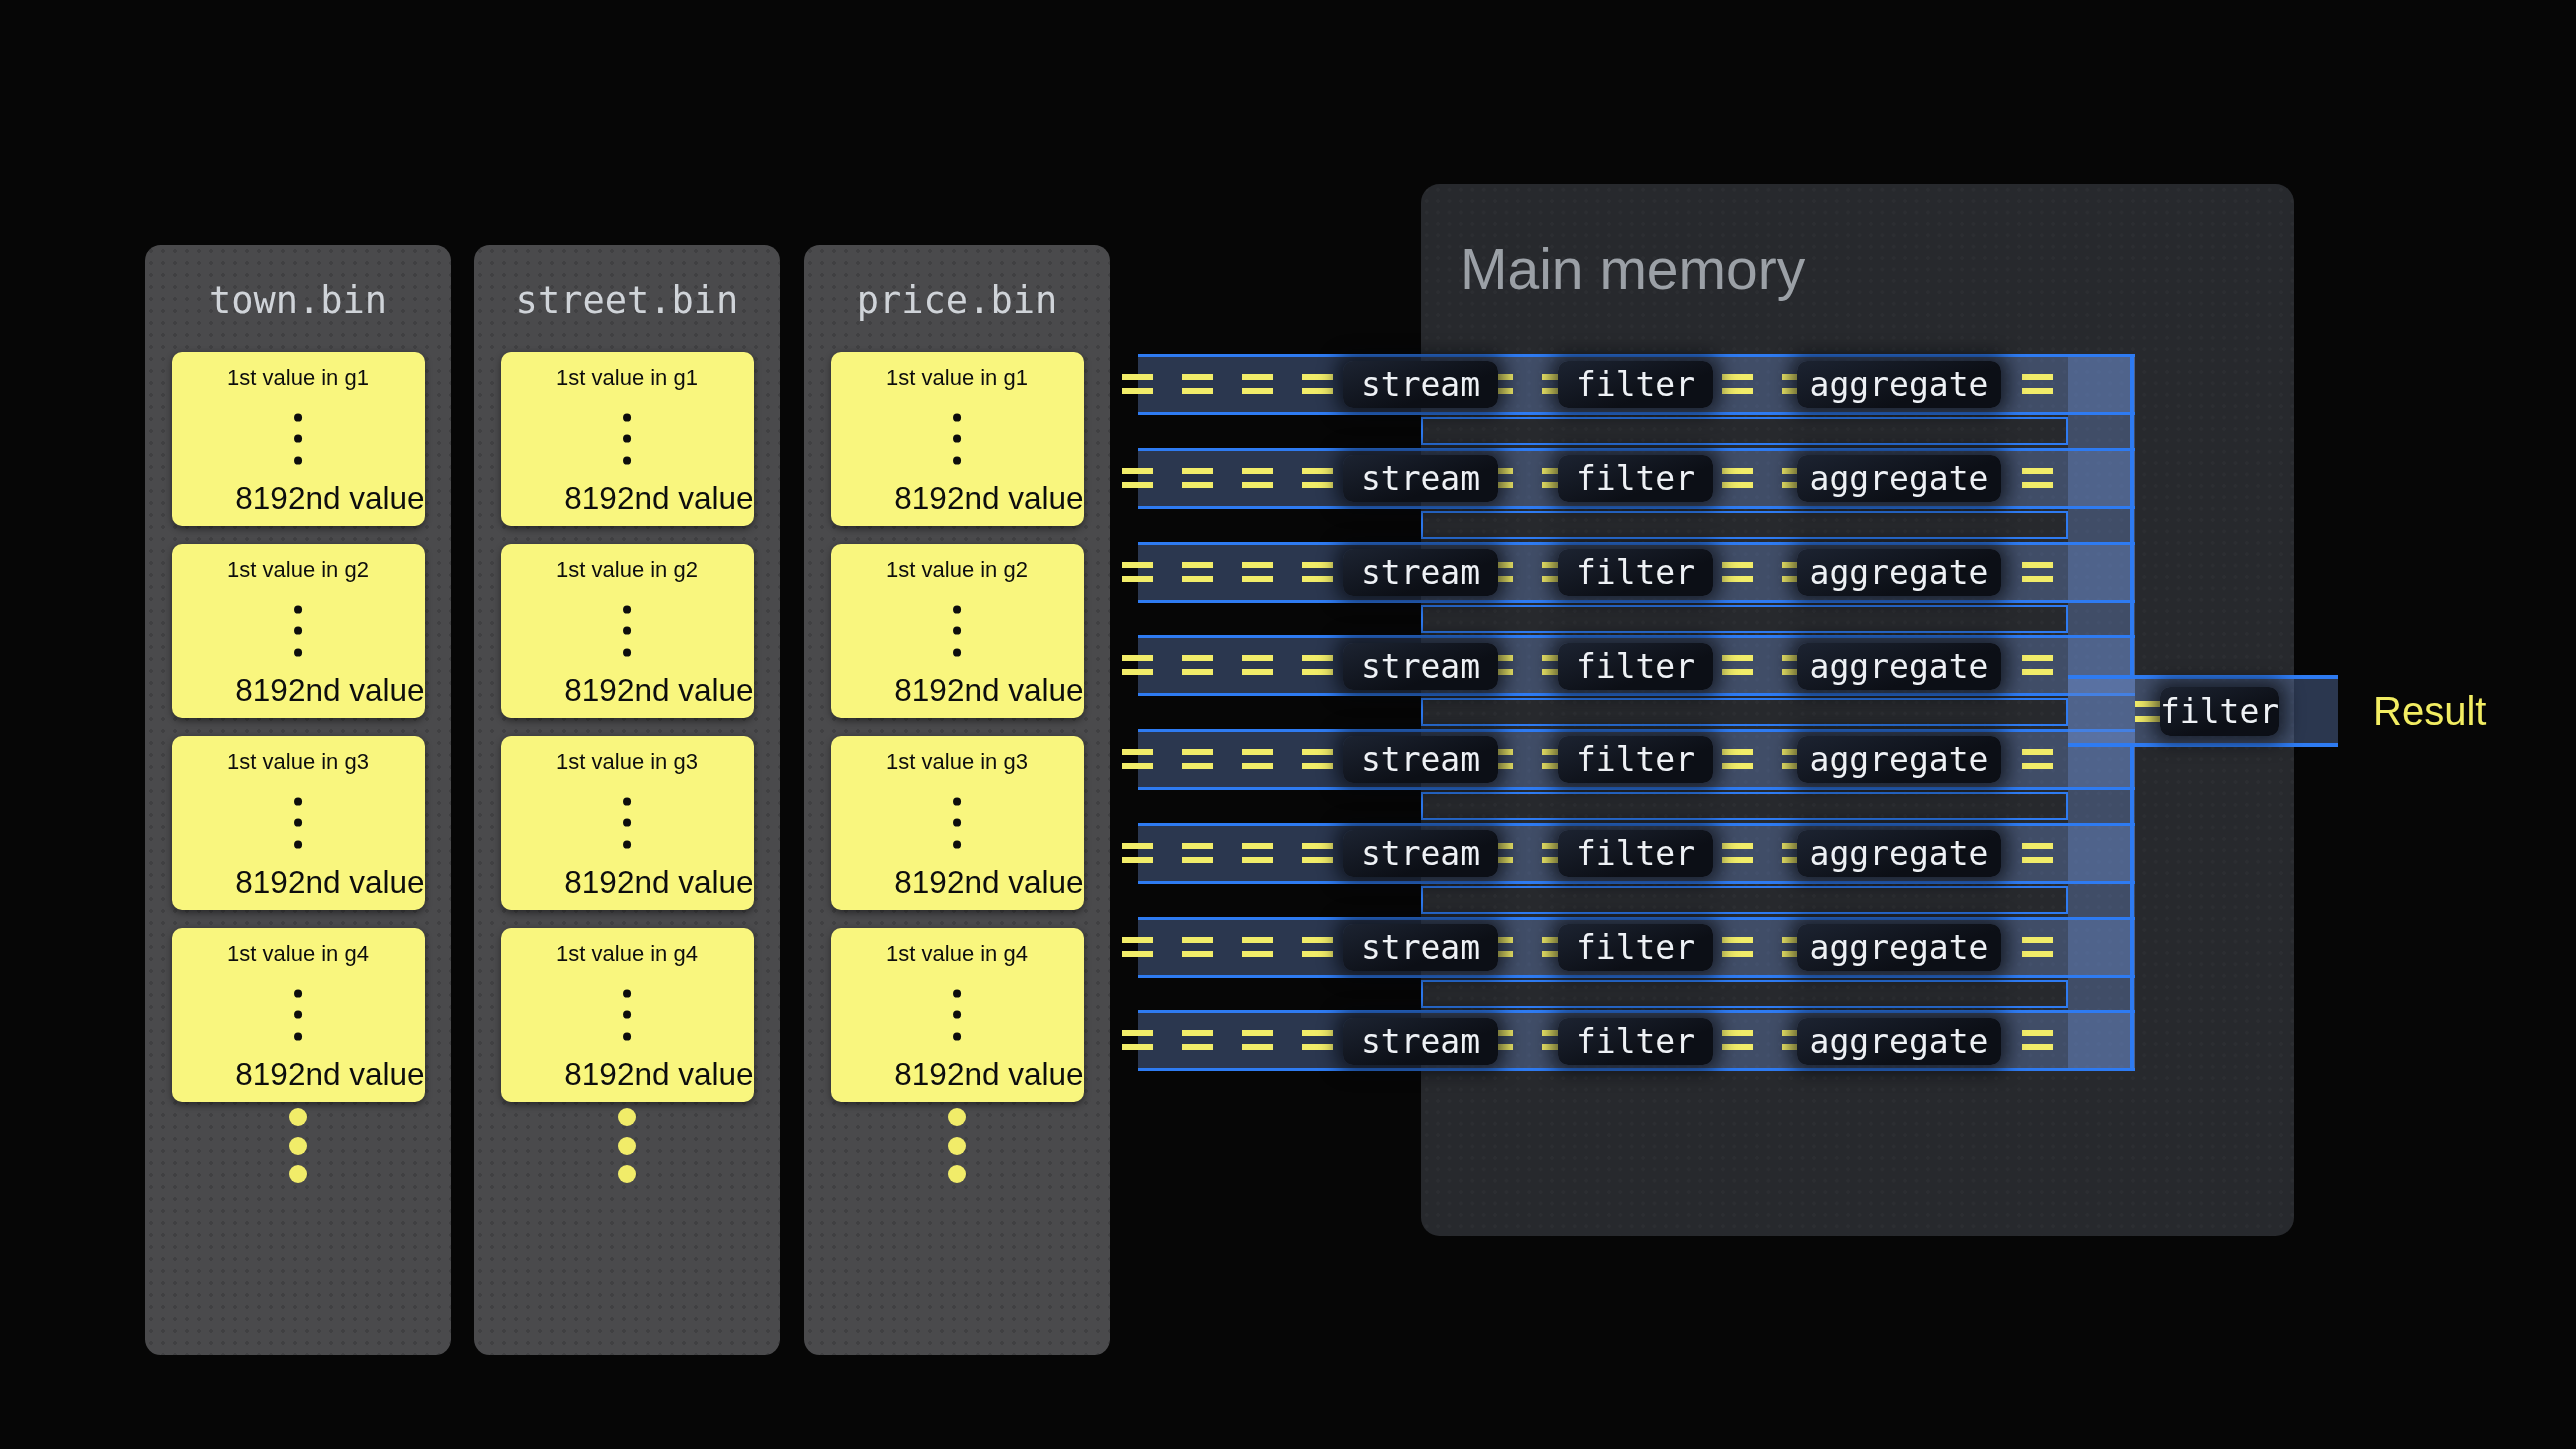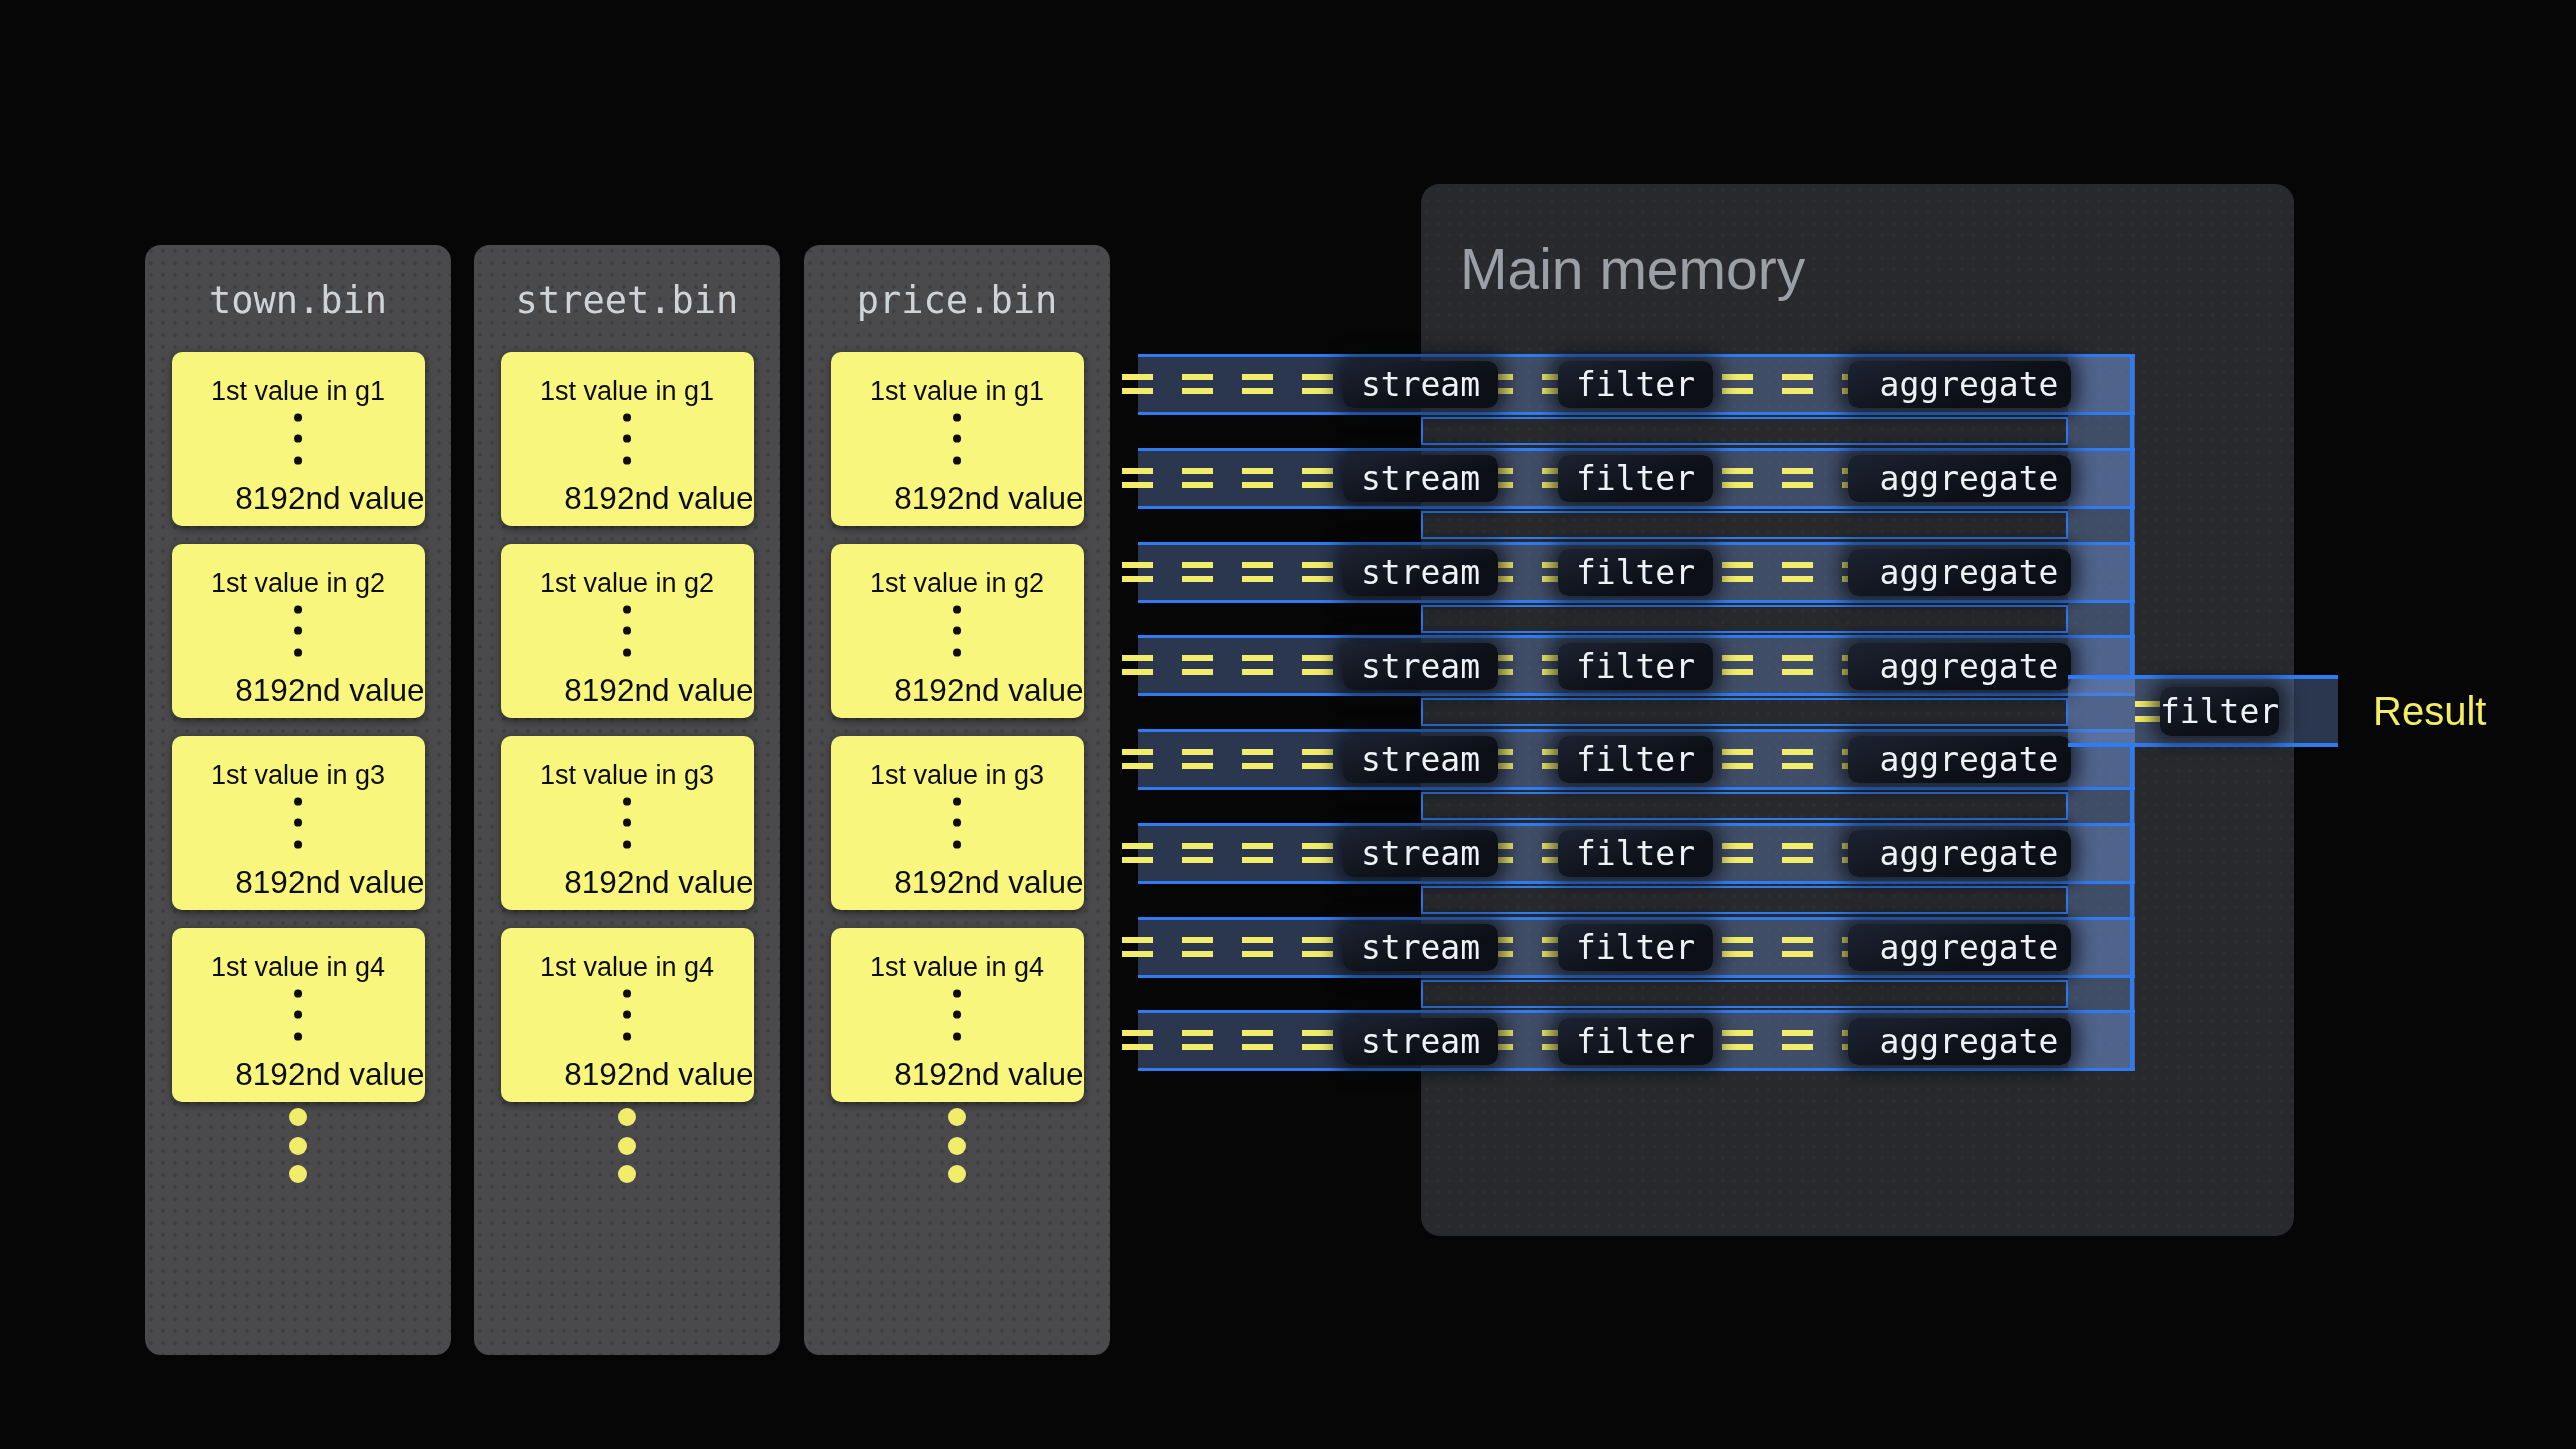--- a/index.html
+++ b/index.html
@@ -7,22 +7,22 @@
           font-family:"Liberation Sans", sans-serif;}
   
   .file-col{position:absolute;top:245px;width:306px;height:1110px;border-radius:15.7px;
     background-color:var(--file-bg);
     background-image:radial-gradient(rgba(0,0,0,0.13) 1.6px, transparent 1.9px);
     background-size:12px 12px;}
   .file-col .hdr{position:absolute;top:34px;left:0;width:100%;text-align:center;
     font-family:"DejaVu Sans Mono", monospace;font-size:37px;color:#d0d4d9;}
   .vblock{position:absolute;left:26.5px;width:253px;height:174px;background:var(--block-yellow);
     border-radius:10px;box-shadow:0 2.9px 7.2px rgba(0,0,0,0.45);}
-  .vblock .first{position:absolute;top:24px;width:100%;text-align:center;
-    font-size:27px;font-weight:500;color:#0d0d0d;}
+  .vblock .first{position:absolute;top:13px;width:100%;text-align:center;
+    font-size:22px;font-weight:500;color:#0d0d0d;}
   .vblock .last{position:absolute;bottom:8.6px;width:100%;text-align:right;
     font-size:31.5px;font-weight:500;color:#0d0d0d;}
   .bdots{position:absolute;left:50%;top:50%;transform:translate(-50%,-50%);
     display:flex;flex-direction:column;gap:13.6px;}
   .bdots i{width:7.9px;height:7.9px;border-radius:50%;background:#0d0d0d;}
   .cdots{position:absolute;left:50%;transform:translateX(-50%);
     display:flex;flex-direction:column;gap:10.7px;}
   .cdots i{width:18px;height:18px;border-radius:50%;background:var(--dash-yellow);}
   
   #memory{position:absolute;left:1421px;top:184px;width:873px;height:1052px;border-radius:18.6px;
@@ -38,21 +38,21 @@
     border:2.9px solid var(--blue);}
   .spine-seg{position:absolute;left:2130px;width:4.3px;background:var(--blue);}
   .dashline{position:absolute;left:1122px;width:933px;height:20px;}
   .dashline i{position:absolute;left:0;width:100%;height:6.4px;
     background:repeating-linear-gradient(90deg,var(--dash-yellow) 0 31.5px,transparent 31.5px 60px);}
   .dashline i.t{top:0;} .dashline i.b{bottom:0;}
   .badge{position:absolute;height:47px;line-height:47px;text-align:center;border-radius:10px;
     font-family:"DejaVu Sans Mono", monospace;font-size:33px;color:#eef1f5;
     background:linear-gradient(160deg,#1c2331,#0c0f16 65%);
     box-shadow:0 0 17px 7.2px rgba(4,7,12,0.62);}
-  .b-stream{left:1343px;width:155px;} .b-filter{left:1558px;width:155px;} .b-agg{left:1848px;width:204px;padding-left:19px;}
+  .b-stream{left:1343px;width:155px;} .b-filter{left:1558px;width:155px;} .b-agg{left:1797px;width:204px;}
   #mergebar{position:absolute;left:2068px;top:675px;width:270px;height:72px;box-sizing:border-box;
     border-top:4.3px solid var(--blue);border-bottom:4.3px solid var(--blue);background:var(--slate);}
   #mergedash{position:absolute;left:2135px;top:701px;width:33px;height:21px;}
   #mergedash i{position:absolute;left:0;width:100%;height:6.4px;background:var(--dash-yellow);}
   #mergedash i.t{top:0;} #mergedash i.b{bottom:0;}
   #mergebadge{position:absolute;left:2160px;top:687px;width:119px;height:49px;line-height:49px;}
   #result{position:absolute;left:2373px;top:688px;height:46px;line-height:46px;
     font-size:40px;color:var(--result-yellow);}
 </style>
 </head>

